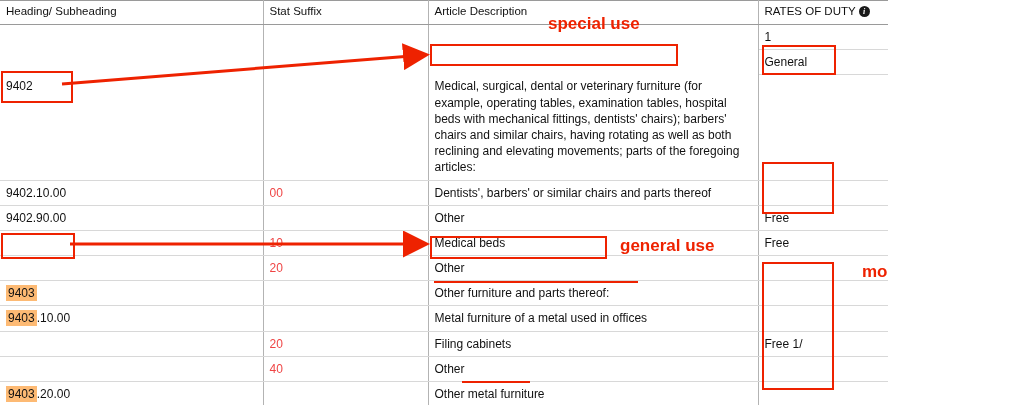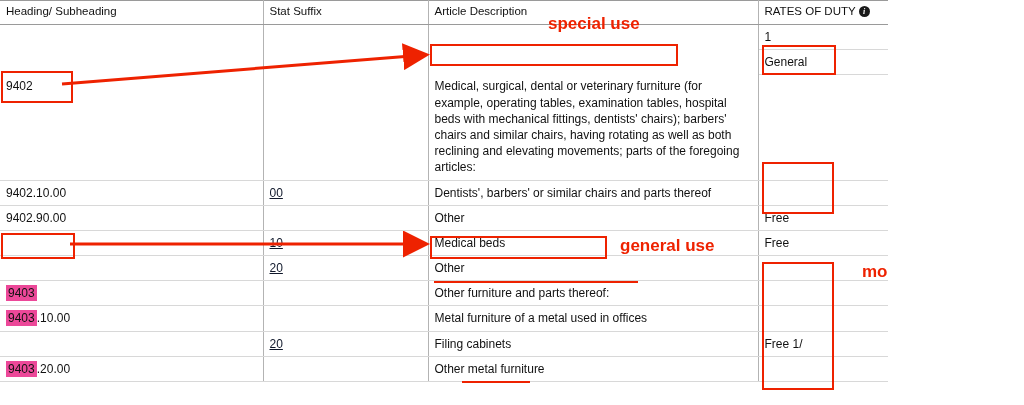--- a/index.html
+++ b/index.html
@@ -74,29 +74,28 @@
     font-style: italic;
     font-weight: bold;
   }
   .num-one {
     text-align: center;
     font-size: 13px;
     padding-top: 5px;
     padding-bottom: 5px;
   }
   .statlink {
-    color: #0f172a;
-    text-decoration: underline;
+    color: #ef4444;
   }
   .ind-0 { padding-left: 6px; }
   .ind-1 { padding-left: 22px; }
   .ind-2 { padding-left: 36px; }
   .code-cell { white-space: nowrap; }
   .hl {
-    background: #ec4899;
+    background: #fdba74;
     padding: 1px 2px;
   }
   
   .overlay {
     position: absolute;
     left: 0; top: 0;
     width: 1024px; height: 405px;
     pointer-events: none;
   }
   .annot {
@@ -231,20 +230,27 @@
       </tr>
 
       <tr>
         <td class="code-cell"></td>
         <td><span class="statlink">20</span></td>
         <td class="ind-2">Filing cabinets</td>
         <td>Free 1/</td>
         <td class="no-right-border"></td>
       </tr>
 
+      <tr>
+        <td class="code-cell"></td>
+        <td><span class="statlink">40</span></td>
+        <td class="ind-2">Other</td>
+        <td></td>
+        <td class="no-right-border"></td>
+      </tr>
 
       <tr>
         <td class="code-cell"><span class="hl">9403</span><span>.20.00</span></td>
         <td></td>
         <td class="ind-1">Other metal furniture</td>
         <td></td>
         <td class="no-right-border"></td>
       </tr>
 
     </tbody>

